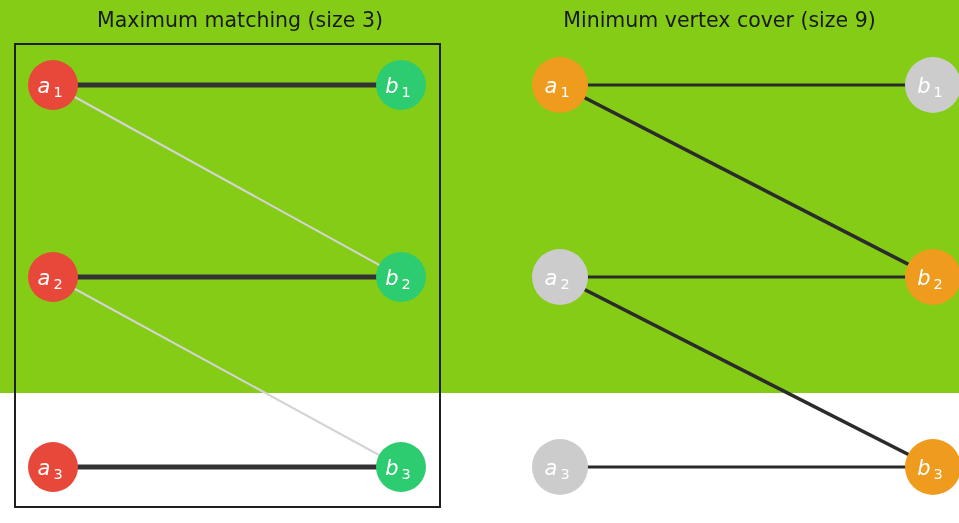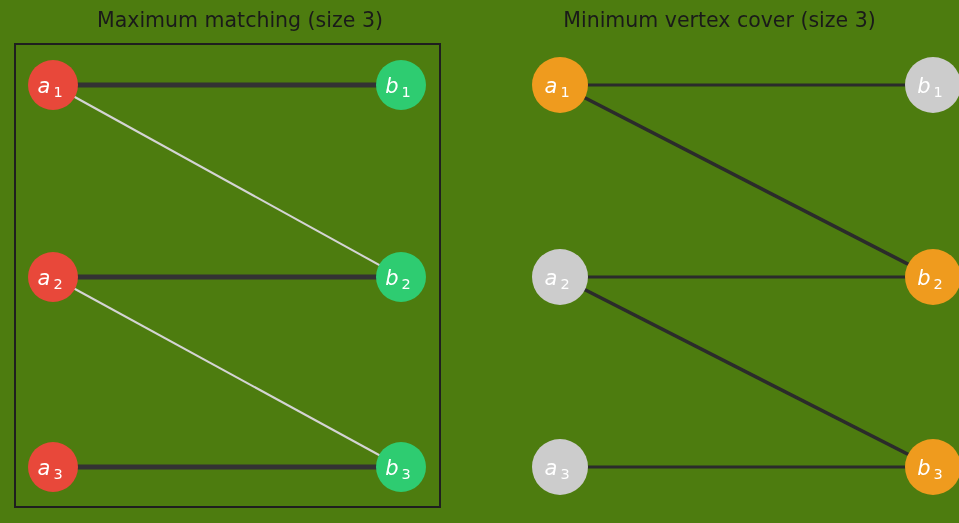--- a/index.html
+++ b/index.html
@@ -9,22 +9,22 @@
   }
   body {
     width: 959px;
     height: 523px;
     font-family: "DejaVu Sans", sans-serif;
     overflow: hidden;
   }
   .figure {
     position: relative;
     width: 959px;
-    height: 523px;
-    background: #4d7c0f;
+    height: 393px;
+    background: #84cc16;
   }
   .panel {
     position: absolute;
     top: 0;
     height: 523px;
   }
   #panel-left  { left: 0px;   width: 480px; }
   #panel-right { left: 480px; width: 479px; }
 
   .panel-title {
@@ -118,21 +118,21 @@
         <circle cx="401" cy="467" r="25" fill="#2ecc71"></circle>
         <text class="node-label" x="392" y="475" text-anchor="middle">b</text>
         <text class="node-sub" x="406" y="479" text-anchor="middle">3</text>
       </g>
 
     </svg>
   </div>
 
   <div class="panel" id="panel-right">
 
-    <div class="panel-title">Minimum vertex cover (size 3)</div>
+    <div class="panel-title">Minimum vertex cover (size 9)</div>
 
     <svg class="graph-svg" viewBox="0 0 479 523">
 
       <line x1="80" y1="85" x2="453" y2="85" stroke="#2b2b2b" stroke-width="3.2"></line>
       <line x1="80" y1="85" x2="453" y2="277" stroke="#2b2b2b" stroke-width="3.6"></line>
       <line x1="80" y1="277" x2="453" y2="277" stroke="#2b2b2b" stroke-width="3.2"></line>
       <line x1="80" y1="277" x2="453" y2="467" stroke="#2b2b2b" stroke-width="3.6"></line>
       <line x1="80" y1="467" x2="453" y2="467" stroke="#2b2b2b" stroke-width="3.2"></line>
 
       <g>

